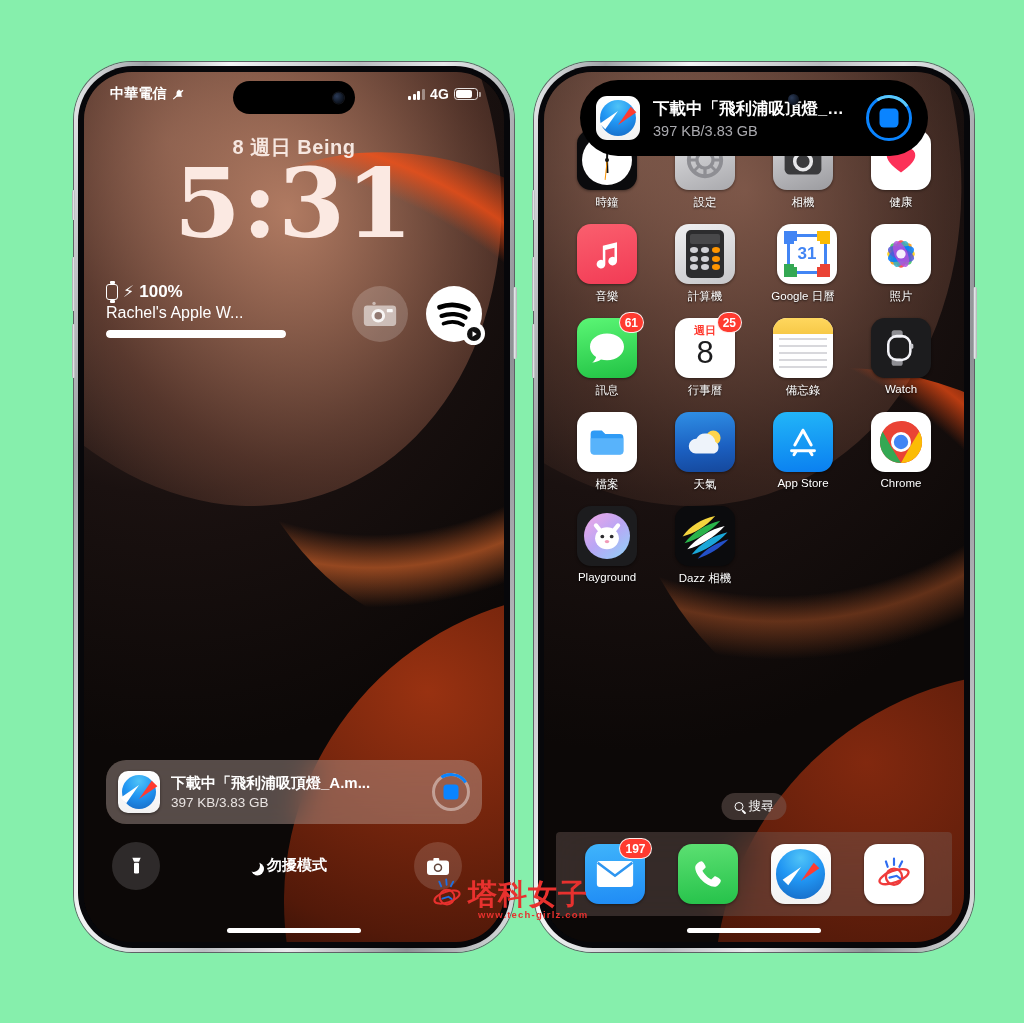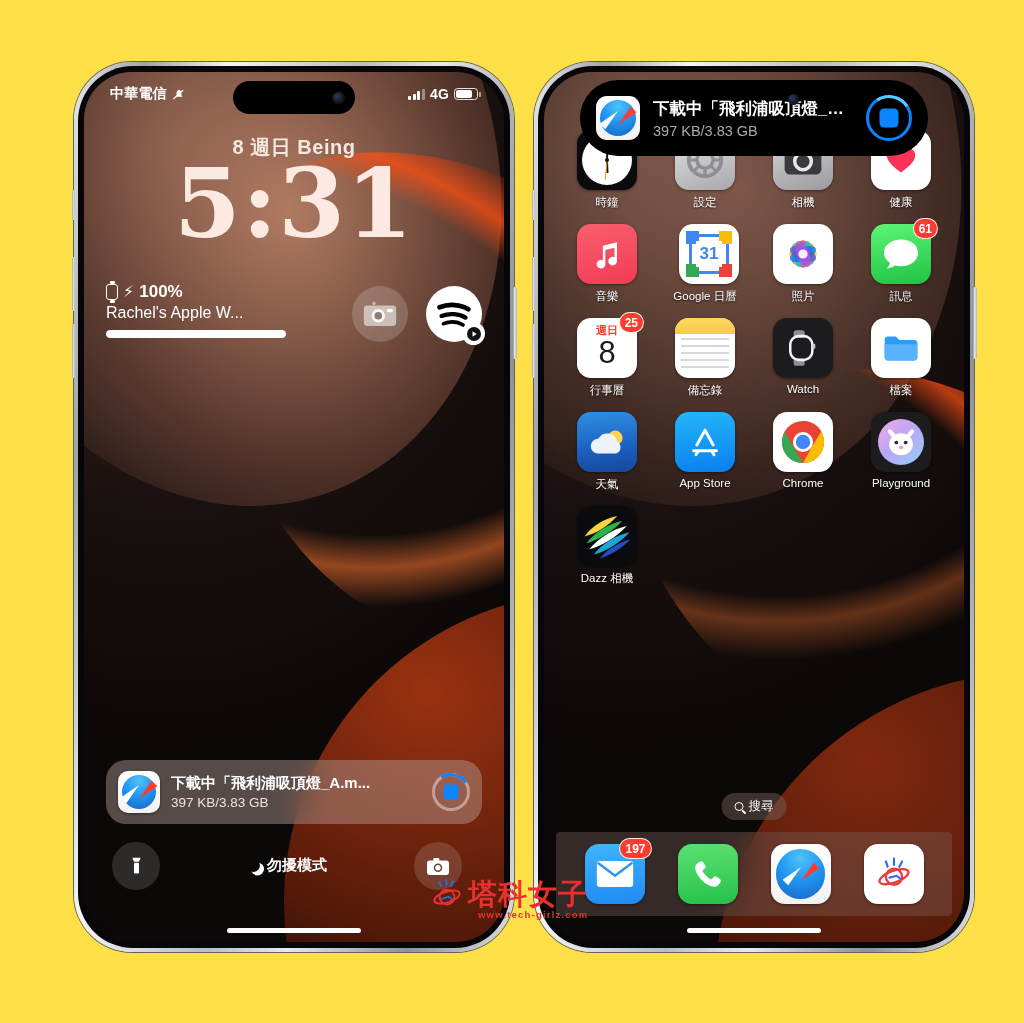--- a/index.html
+++ b/index.html
@@ -1,20 +1,20 @@
 <!DOCTYPE html>
 <html><head>
 <meta charset="utf-8">
 <style>
   * { box-sizing: border-box; margin:0; padding:0; }
   html, body {
     width:1024px; height:1023px; background:#000; overflow:hidden;
     font-family:"Liberation Sans","DejaVu Sans",sans-serif;
   }
-  .stage { position:relative; width:1024px; height:1023px; background:#fde047; }
+  .stage { position:relative; width:1024px; height:1023px; background:#86efac; }
 
   
   .phone { position:absolute; border-radius:58px; }
   .frame-outer {
     position:absolute; inset:0; border-radius:58px;
     background:linear-gradient(100deg,#e9eaec 0%,#9fa2a6 12%,#f4f5f6 26%,#babdc1 48%,#e8e9eb 62%,#8e9195 82%,#dcdee0 100%);
     box-shadow:0 0 0 1px #5e6165;
   }
   .frame-inner {
     position:absolute; inset:4px; border-radius:55px;
@@ -407,20 +407,41 @@
           <div class="iconwrap">
               <div class="icon" style="background:linear-gradient(165deg,#fa5f6e,#f23b55);display:flex;align-items:center;justify-content:center;">
             <svg viewBox="0 0 36 36" width="30" height="30">
                   <path d="M30 4L13 8.2v17.3a5.2 5.2 0 1 0 3 4.6V13.2l11-2.7v11.3a5.2 5.2 0 1 0 3 4.6z" fill="#fff"></path>
                 </svg>
           </div>
             </div>
           <div class="lbl">音樂</div>
         </div>
 
+        <div class="app">
+          <div class="iconwrap">
+              <div class="icon" style="background:linear-gradient(160deg,#f0f0f2,#c6c6c9);display:flex;align-items:center;justify-content:center;">
+            <div style="width:38px;height:48px;background:#2c2c2e;border-radius:5px;padding:4px;">
+              <div style="height:10px;background:#48484a;border-radius:2px;margin-bottom:3px;"></div>
+              <div style="display:grid;grid-template-columns:repeat(3,1fr);gap:2.5px;">
+                <i style="display:block;height:6px;border-radius:50%;background:#d1d1d6"></i>
+                    <i style="display:block;height:6px;border-radius:50%;background:#d1d1d6"></i>
+                    <i style="display:block;height:6px;border-radius:50%;background:#ff9500"></i>
+                <i style="display:block;height:6px;border-radius:50%;background:#d1d1d6"></i>
+                    <i style="display:block;height:6px;border-radius:50%;background:#d1d1d6"></i>
+                    <i style="display:block;height:6px;border-radius:50%;background:#ff9500"></i>
+                <i style="display:block;height:6px;border-radius:50%;background:#d1d1d6"></i>
+                    <i style="display:block;height:6px;border-radius:50%;background:#d1d1d6"></i>
+                    <i style="display:block;height:6px;border-radius:50%;background:#ff9500"></i>
+              </div>
+            </div>
+          </div>
+            </div>
+          <div class="lbl">計算機</div>
+        </div>
 
         <div class="app">
           <div class="iconwrap">
               <div class="icon" style="background:#fff;display:flex;align-items:center;justify-content:center;margin-left:8px;">
             <div style="width:40px;height:40px;position:relative;">
               <div style="position:absolute;inset:0;background:#fff;border:3px solid #4285f4;border-radius:3px;"></div>
               <div style="position:absolute;left:-3px;top:-3px;width:13px;height:13px;background:#4285f4;"></div>
               <div style="position:absolute;right:-3px;top:-3px;width:13px;height:13px;background:#fbbc05;"></div>
               <div style="position:absolute;left:-3px;bottom:-3px;width:13px;height:13px;background:#34a853;"></div>
               <div style="position:absolute;right:-3px;bottom:-3px;width:13px;height:13px;background:#ea4335;"></div>

